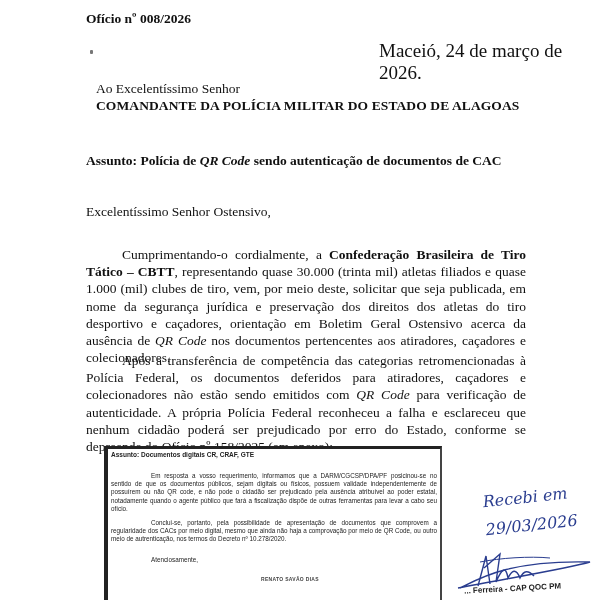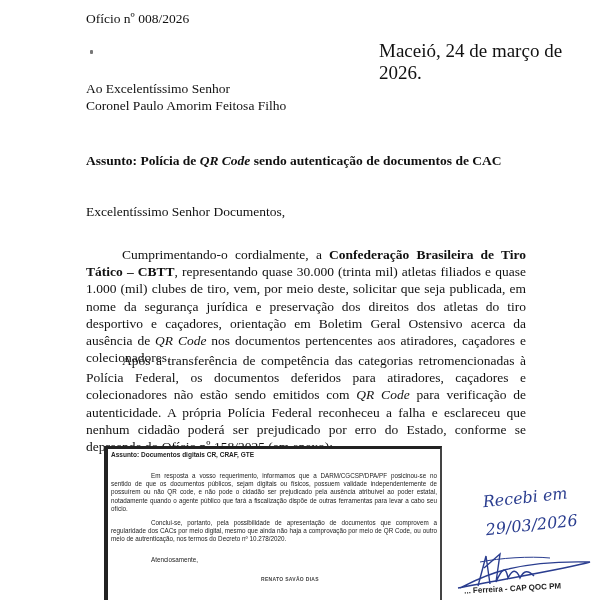--- a/index.html
+++ b/index.html
@@ -5,25 +5,25 @@
   html, body { margin: 0; padding: 0; }
   body {
     width: 600px; height: 600px; overflow: hidden; background: #ffffff;
     position: relative;
     font-family: "Liberation Serif", serif; color: #111;
   }
   .abs { position: absolute; }
   .b { font-weight: bold; }
   .i { font-style: italic; margin-top: 8px; }
 
-  #oficio-number { left: 86px; top: 11px; font-size: 13.5px; font-weight: normal; }
+  #oficio-number { left: 86px; top: 11px; font-size: 13.5px; font-weight: bold; }
   #dot-mark { left: 90px; top: 50px; width: 3px; height: 4px; background: #777; border-radius: 1px; }
   #date-line { left: 379px; top: 40px; font-size: 19px; }
 
-  #recipient { left: 86px; top: 80px; font-size: 13.5px; line-height: 17px; }
+  #recipient { left: 96px; top: 80px; font-size: 13.5px; line-height: 17px; }
   #recipient .title { font-weight: bold; letter-spacing: 0.1px; }
 
   #subject { left: 86px; top: 153px; font-size: 13.5px; font-weight: bold; }
   #greeting { left: 86px; top: 204px; font-size: 13.5px; }
 
   .para {
     left: 86px; width: 440px; font-size: 13.5px; line-height: 17.2px;
     text-align: justify;
   }
   .para .indent { display: inline-block; width: 36px; }
@@ -58,26 +58,26 @@
 </style>
 </head>
 <body>
 
 <div class="abs" id="oficio-number">Ofício nº 008/2026</div>
 <div class="abs" id="dot-mark"></div>
 <div class="abs" id="date-line">Maceió, 24 de março de 2026.</div>
 
 <div class="abs" id="recipient">
   <div>Ao Excelentíssimo Senhor</div>
-  <div>Coronel Paulo Amorim Feitosa Filho</div>
+  <div class="title">COMANDANTE DA POLÍCIA MILITAR DO ESTADO DE ALAGOAS</div>
 </div>
 
 <div class="abs" id="subject"><span>Assunto: Polícia de </span><span class="i">QR Code</span><span> sendo autenticação de documentos de CAC</span></div>
 
-<div class="abs" id="greeting">Excelentíssimo Senhor Documentos,</div>
+<div class="abs" id="greeting">Excelentíssimo Senhor Ostensivo,</div>
 
 <div class="abs para" id="para1"><span class="indent"></span><span>Cumprimentando-o cordialmente, a </span><span class="b">Confederação Brasileira de Tiro Tático – CBTT</span><span>, representando quase 30.000 (trinta mil) atletas filiados e quase 1.000 (mil) clubes de tiro, vem, por meio deste, solicitar que seja publicada, em nome da segurança jurídica e preservação dos direitos dos atletas do tiro desportivo e caçadores, orientação em Boletim Geral Ostensivo acerca da ausência de </span><span class="i">QR Code</span><span> nos documentos pertencentes aos atiradores, caçadores e colecionadores.</span></div>
 
 <div class="abs para" id="para2"><span class="indent"></span><span>Após a transferência de competência das categorias retromencionadas à Polícia Federal, os documentos deferidos para atiradores, caçadores e colecionadores não estão sendo emitidos com </span><span class="i">QR Code</span><span> para verificação de autenticidade. A própria Polícia Federal reconheceu a falha e esclareceu que nenhum cidadão poderá ser prejudicado por erro do Estado, conforme se depreende do Ofício nº 158/2025 (em anexo):</span></div>
 
 <div class="abs" id="attachment">
   <div class="att-subject">Assunto: Documentos digitais CR, CRAF, GTE</div>
   <p><span class="ind"></span><span>Em resposta a vosso requerimento, informamos que a DARM/CGCSP/DPA/PF posicinou-se no sentido de que os documentos públicos, sejam digitais ou físicos, possuem validade independentemente de possuírem ou não QR code, e não pode o cidadão ser prejudicado pela ausência atribuível ao poder estatal, notadamente quando o agente público que fará a fiscalização dispõe de outras ferramentas para levar a cabo seu ofício.</span></p>
   <p><span class="ind"></span><span>Conclui-se, portanto, pela possibilidade de apresentação de documentos que comprovem a regularidade dos CACs por meio digital, mesmo que ainda não haja a comprovação por meio de QR Code, ou outro meio de autrenticação, nos termos do Decreto nº 10.278/2020.</span></p>
   <div class="closing">Atenciosamente,</div>

